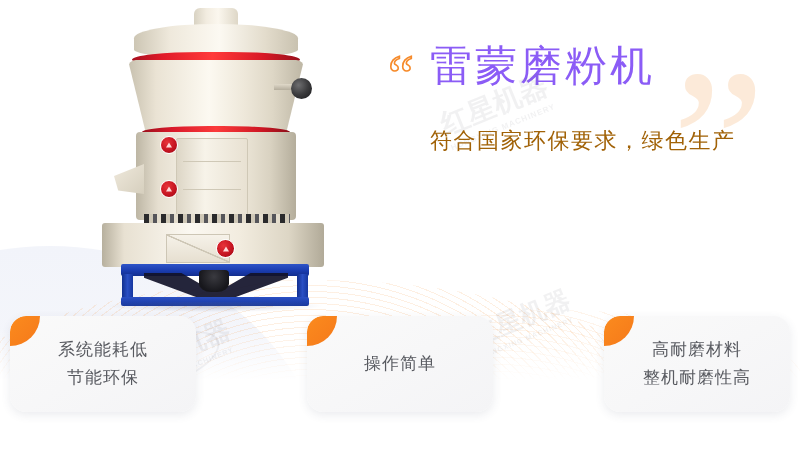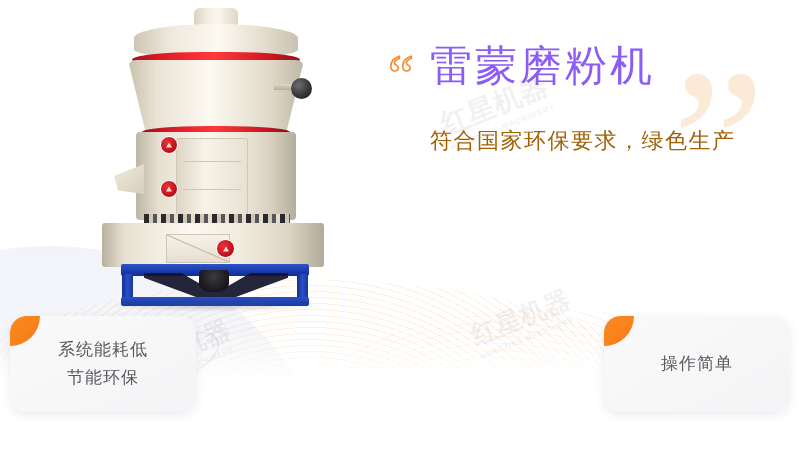--- a/index.html
+++ b/index.html
@@ -413,16 +413,21 @@
       <div class="card-line">系统能耗低</div>
       <div class="card-line">节能环保</div>
     </div>
 
 
     <div class="card">
       <div class="card-accent"></div>
       <div class="card-line">操作简单</div>
     </div>
 
+    <div class="card">
+      <div class="card-accent"></div>
+      <div class="card-line">高耐磨材料</div>
+      <div class="card-line">整机耐磨性高</div>
+    </div>
 
   </div>
 
 </div>
 
 </body></html>

